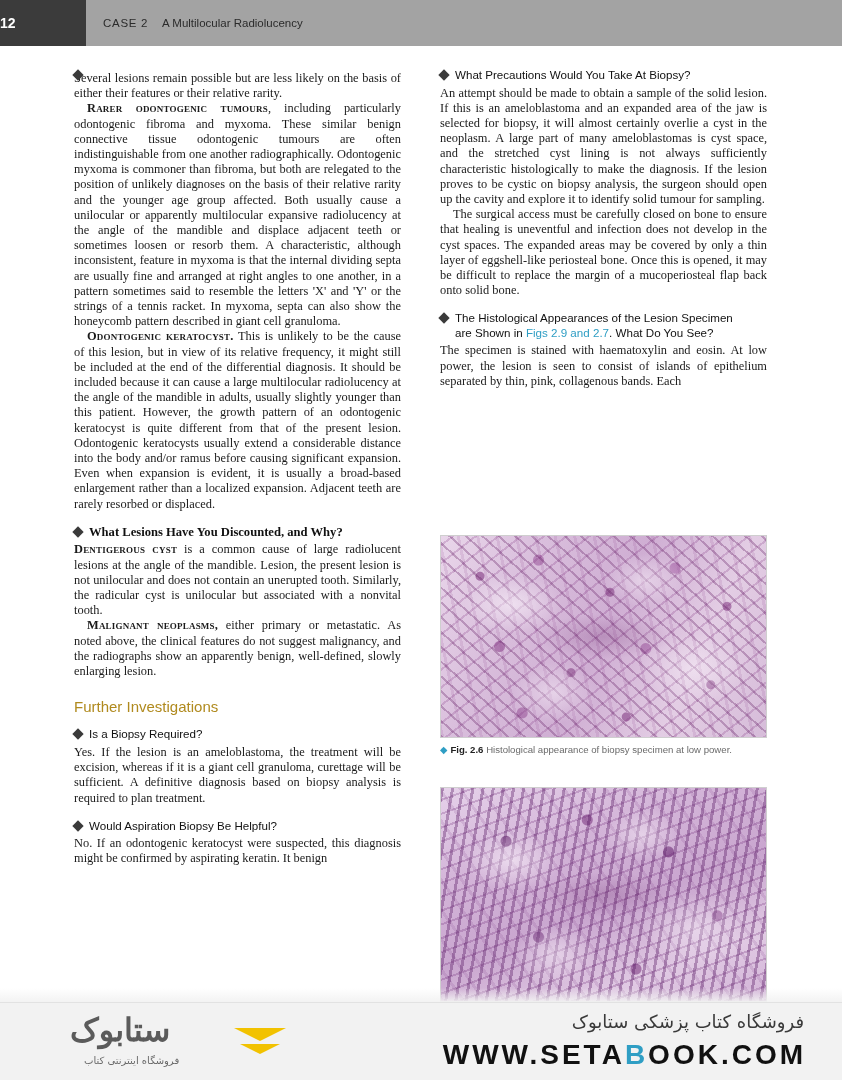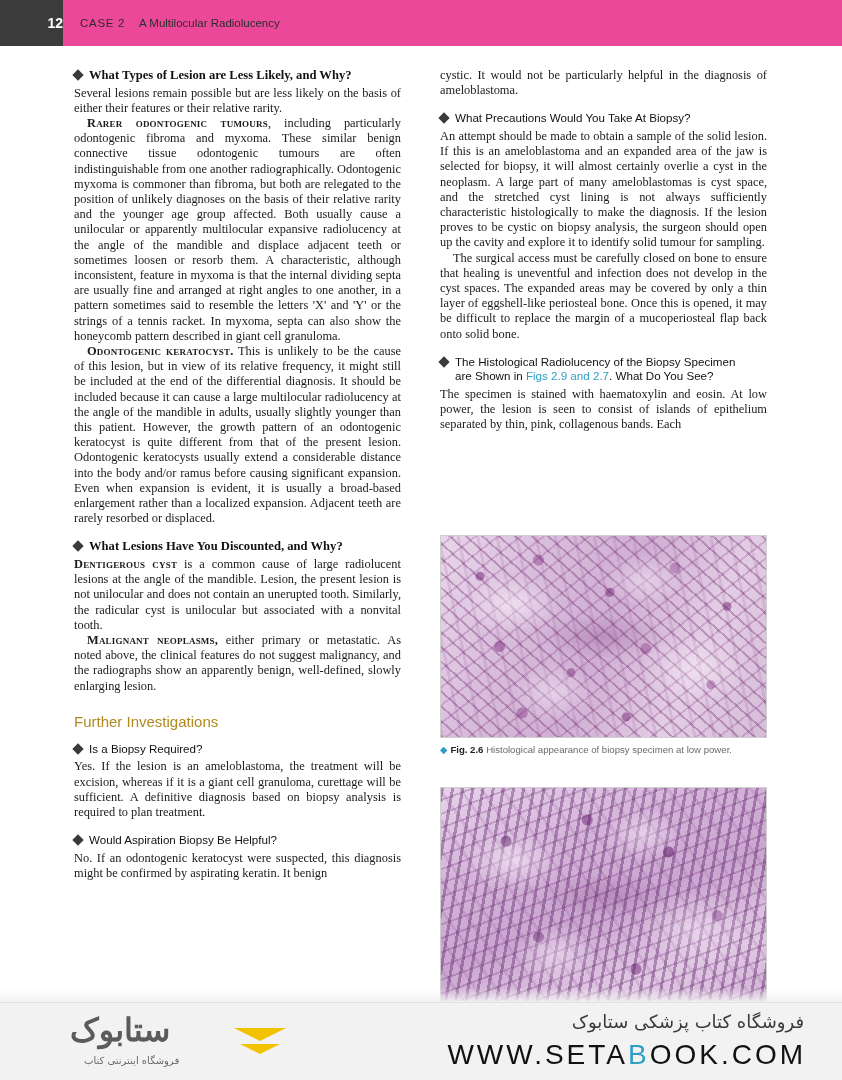--- a/index.html
+++ b/index.html
@@ -16,31 +16,31 @@
     background: #fff;
   }
 
   
   .header {
     position: absolute; left: 0; top: 0;
     width: 842px; height: 46px;
     display: flex; align-items: stretch;
   }
   .header-black {
-    width: 63px; background: #3b3b3b;
-    display: flex; align-items: center; justify-content: flex-end;
+    width: 86px; background: #3b3b3b;
+    display: flex; align-items: center; justify-content: flex-start;
   }
   .header-pageno {
     color: #ffffff;
     font-family: "Liberation Sans", sans-serif;
     font-weight: bold;
     font-size: 14px;
   }
   .header-blue {
-    flex: 1; background: #ec4899;
+    flex: 1; background: #a3a3a3;
     display: flex; align-items: center;
     padding-left: 17px;
   }
   .header-case {
     font-family: "Liberation Sans", sans-serif;
     font-size: 11.5px;
     letter-spacing: 0.7px;
     color: #2b2b2b;
   }
   .header-title {
@@ -234,21 +234,21 @@
     position: absolute; right: 38px; top: 8px;
     font-family: "DejaVu Sans", sans-serif;
     font-size: 18px;
     color: #3a3a3a;
     direction: rtl;
   }
   .wm-url {
     position: absolute; right: 36px; top: 36px;
     font-family: "Liberation Sans", sans-serif;
     font-size: 28px;
-    font-weight: normal;
+    font-weight: bold;
     letter-spacing: 3px;
     color: #111;
   }
   .wm-url .b { color: #2f9ec4; }
 </style>
 </head>
 <body>
 
 <div class="page">
 
@@ -259,21 +259,20 @@
     <div class="header-blue">
       <span class="header-case">CASE 2</span>
       <span class="header-title">A Multilocular Radiolucency</span>
     </div>
   </div>
 
   <div class="col col-left">
 
     <div class="qhead">
       <span class="dia"></span>
-      <span class="serif-bold">What Types of Lesion are Less Likely, and Why?</span>
     </div>
 
     <p>Several lesions remain possible but are less likely on the basis of either their features or their relative rarity.</p>
 
     <p class="indent"><span class="runin">Rarer odontogenic tumours</span><span>, including particularly odontogenic fibroma and myxoma. These similar benign connective tissue odontogenic tumours are often indistinguishable from one another radiographically. Odontogenic myxoma is commoner than fibroma, but both are relegated to the position of unlikely diagnoses on the basis of their relative rarity and the younger age group affected. Both usually cause a unilocular or apparently multilocular expansive radiolucency at the angle of the mandible and displace adjacent teeth or sometimes loosen or resorb them. A characteristic, although inconsistent, feature in myxoma is that the internal dividing septa are usually fine and arranged at right angles to one another, in a pattern sometimes said to resemble the letters 'X' and 'Y' or the strings of a tennis racket. In myxoma, septa can also show the honeycomb pattern described in giant cell granuloma.</span></p>
 
     <p class="indent"><span class="runin">Odontogenic keratocyst.</span><span> This is unlikely to be the cause of this lesion, but in view of its relative frequency, it might still be included at the end of the differential diagnosis. It should be included because it can cause a large multilocular radiolucency at the angle of the mandible in adults, usually slightly younger than this patient. However, the growth pattern of an odontogenic keratocyst is quite different from that of the present lesion. Odontogenic keratocysts usually extend a considerable distance into the body and/or ramus before causing significant expansion. Even when expansion is evident, it is usually a broad-based enlargement rather than a localized expansion. Adjacent teeth are rarely resorbed or displaced.</span></p>
 
     <div class="qhead">
       <span class="dia"></span>
@@ -296,34 +295,33 @@
     <div class="qhead">
       <span class="dia"></span>
       <span>Would Aspiration Biopsy Be Helpful?</span>
     </div>
 
     <p>No. If an odontogenic keratocyst were suspected, this diagnosis might be confirmed by aspirating keratin. It benign</p>
   </div>
 
   <div class="col col-right">
 
-    <p>cystic. It would not be particularly helpful in the diagnosis of ameloblastoma.</p>
 
     <div class="qhead">
       <span class="dia"></span>
       <span>What Precautions Would You Take At Biopsy?</span>
     </div>
 
     <p>An attempt should be made to obtain a sample of the solid lesion. If this is an ameloblastoma and an expanded area of the jaw is selected for biopsy, it will almost certainly overlie a cyst in the neoplasm. A large part of many ameloblastomas is cyst space, and the stretched cyst lining is not always sufficiently characteristic histologically to make the diagnosis. If the lesion proves to be cystic on biopsy analysis, the surgeon should open up the cavity and explore it to identify solid tumour for sampling.</p>
 
     <p class="indent">The surgical access must be carefully closed on bone to ensure that healing is uneventful and infection does not develop in the cyst spaces. The expanded areas may be covered by only a thin layer of eggshell-like periosteal bone. Once this is opened, it may be difficult to replace the margin of a mucoperiosteal flap back onto solid bone.</p>
 
     <div class="qhead">
       <span class="dia"></span>
-      <span>The Histological Radiolucency of the Biopsy Specimen</span><br>
+      <span>The Histological Appearances of the Lesion Specimen</span><br>
       <span>are Shown in </span><span class="figref">Figs 2.9 and 2.7</span><span>. What Do You See?</span>
     </div>
 
     <p>The specimen is stained with haematoxylin and eosin. At low power, the lesion is seen to consist of islands of epithelium separated by thin, pink, collagenous bands. Each</p>
   </div>
 
   <div class="figure fig1">
     <div class="histo"></div>
   </div>
 

